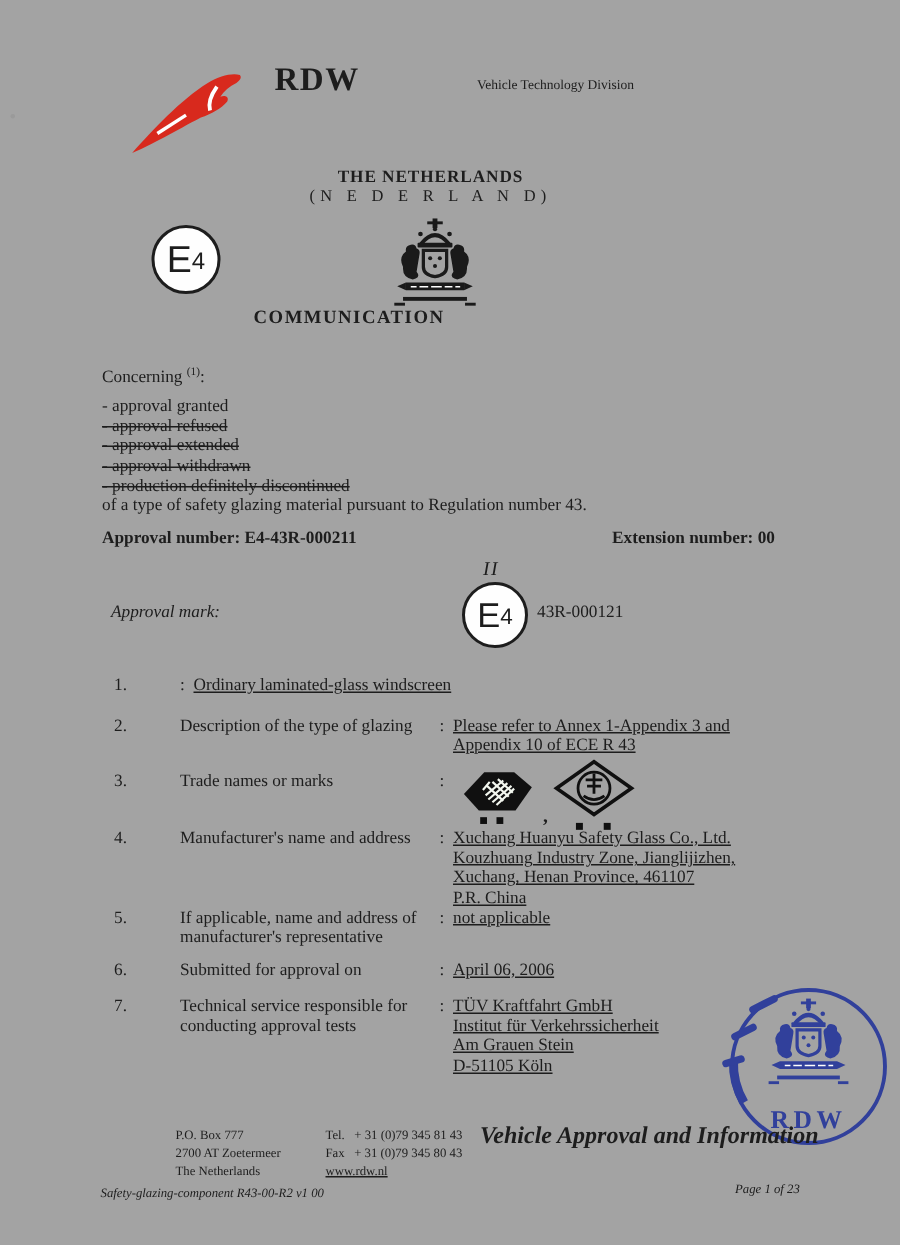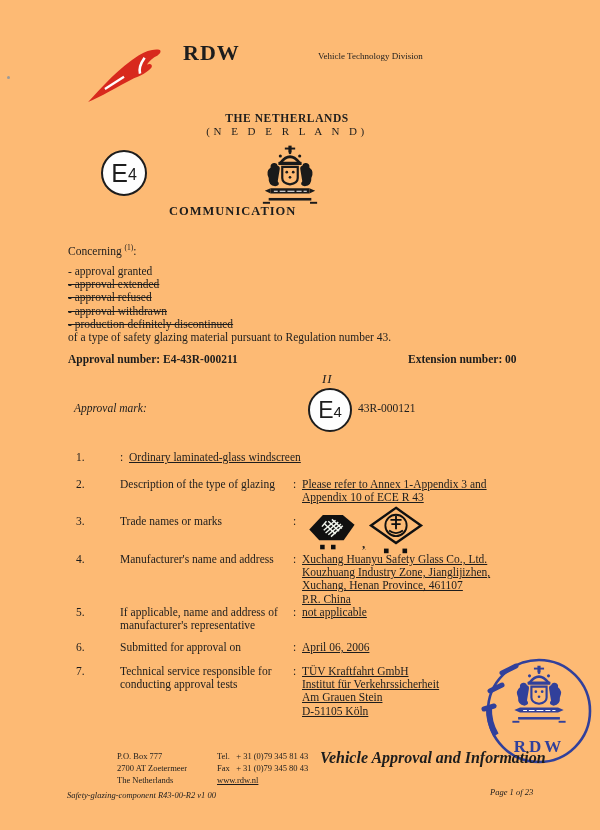--- a/index.html
+++ b/index.html
@@ -1,17 +1,17 @@
 <!DOCTYPE html>
 <html><head>
 <meta charset="utf-8">
 <style>
   html,body{margin:0;padding:0;background:#e8e8e8;}
   .page{
-    position:relative;width:600px;height:830px;background:#fdba74;
+    position:relative;width:600px;height:830px;background:#a3a3a3;
     font-family:"Liberation Serif", serif;color:#1d1d1d;overflow:hidden;
   }
   .abs{position:absolute;}
   .pre{white-space:pre;}
   .preline{white-space:pre-line;}
   .struck{text-decoration:line-through;text-decoration-thickness:1.2px;}
   .body-txt{font-size:11.5px;line-height:13.2px;}
 
   
   .org-name{left:183px;top:40px;font-size:22px;font-weight:bold;letter-spacing:1px;}
@@ -128,22 +128,22 @@
 
   <svg class="abs arms-header" width="78" height="62" viewBox="0 0 120 96">
     <use href="#arms"></use>
   </svg>
 
   <div class="abs communication">COMMUNICATION</div>
 
   <div class="abs concerning-label"><span>Concerning</span> <sup>(1)</sup><span>:</span></div>
   <div class="abs concerning-list">
     <div>- approval granted</div>
+    <div class="struck">- approval refused</div>
     <div class="struck">- approval extended</div>
-    <div class="struck">- approval refused</div>
     <div class="struck">- approval withdrawn</div>
     <div class="struck">- production definitely discontinued</div>
   </div>
   <div class="abs subject">of a type of safety glazing material pursuant to Regulation number 43.</div>
 
   <div class="abs approval-number">Approval number: E4-43R-000211</div>
   <div class="abs extension-number">Extension number: 00</div>
 
   <div class="abs mark-label">Approval mark:</div>
   <div class="abs roman">II</div>

